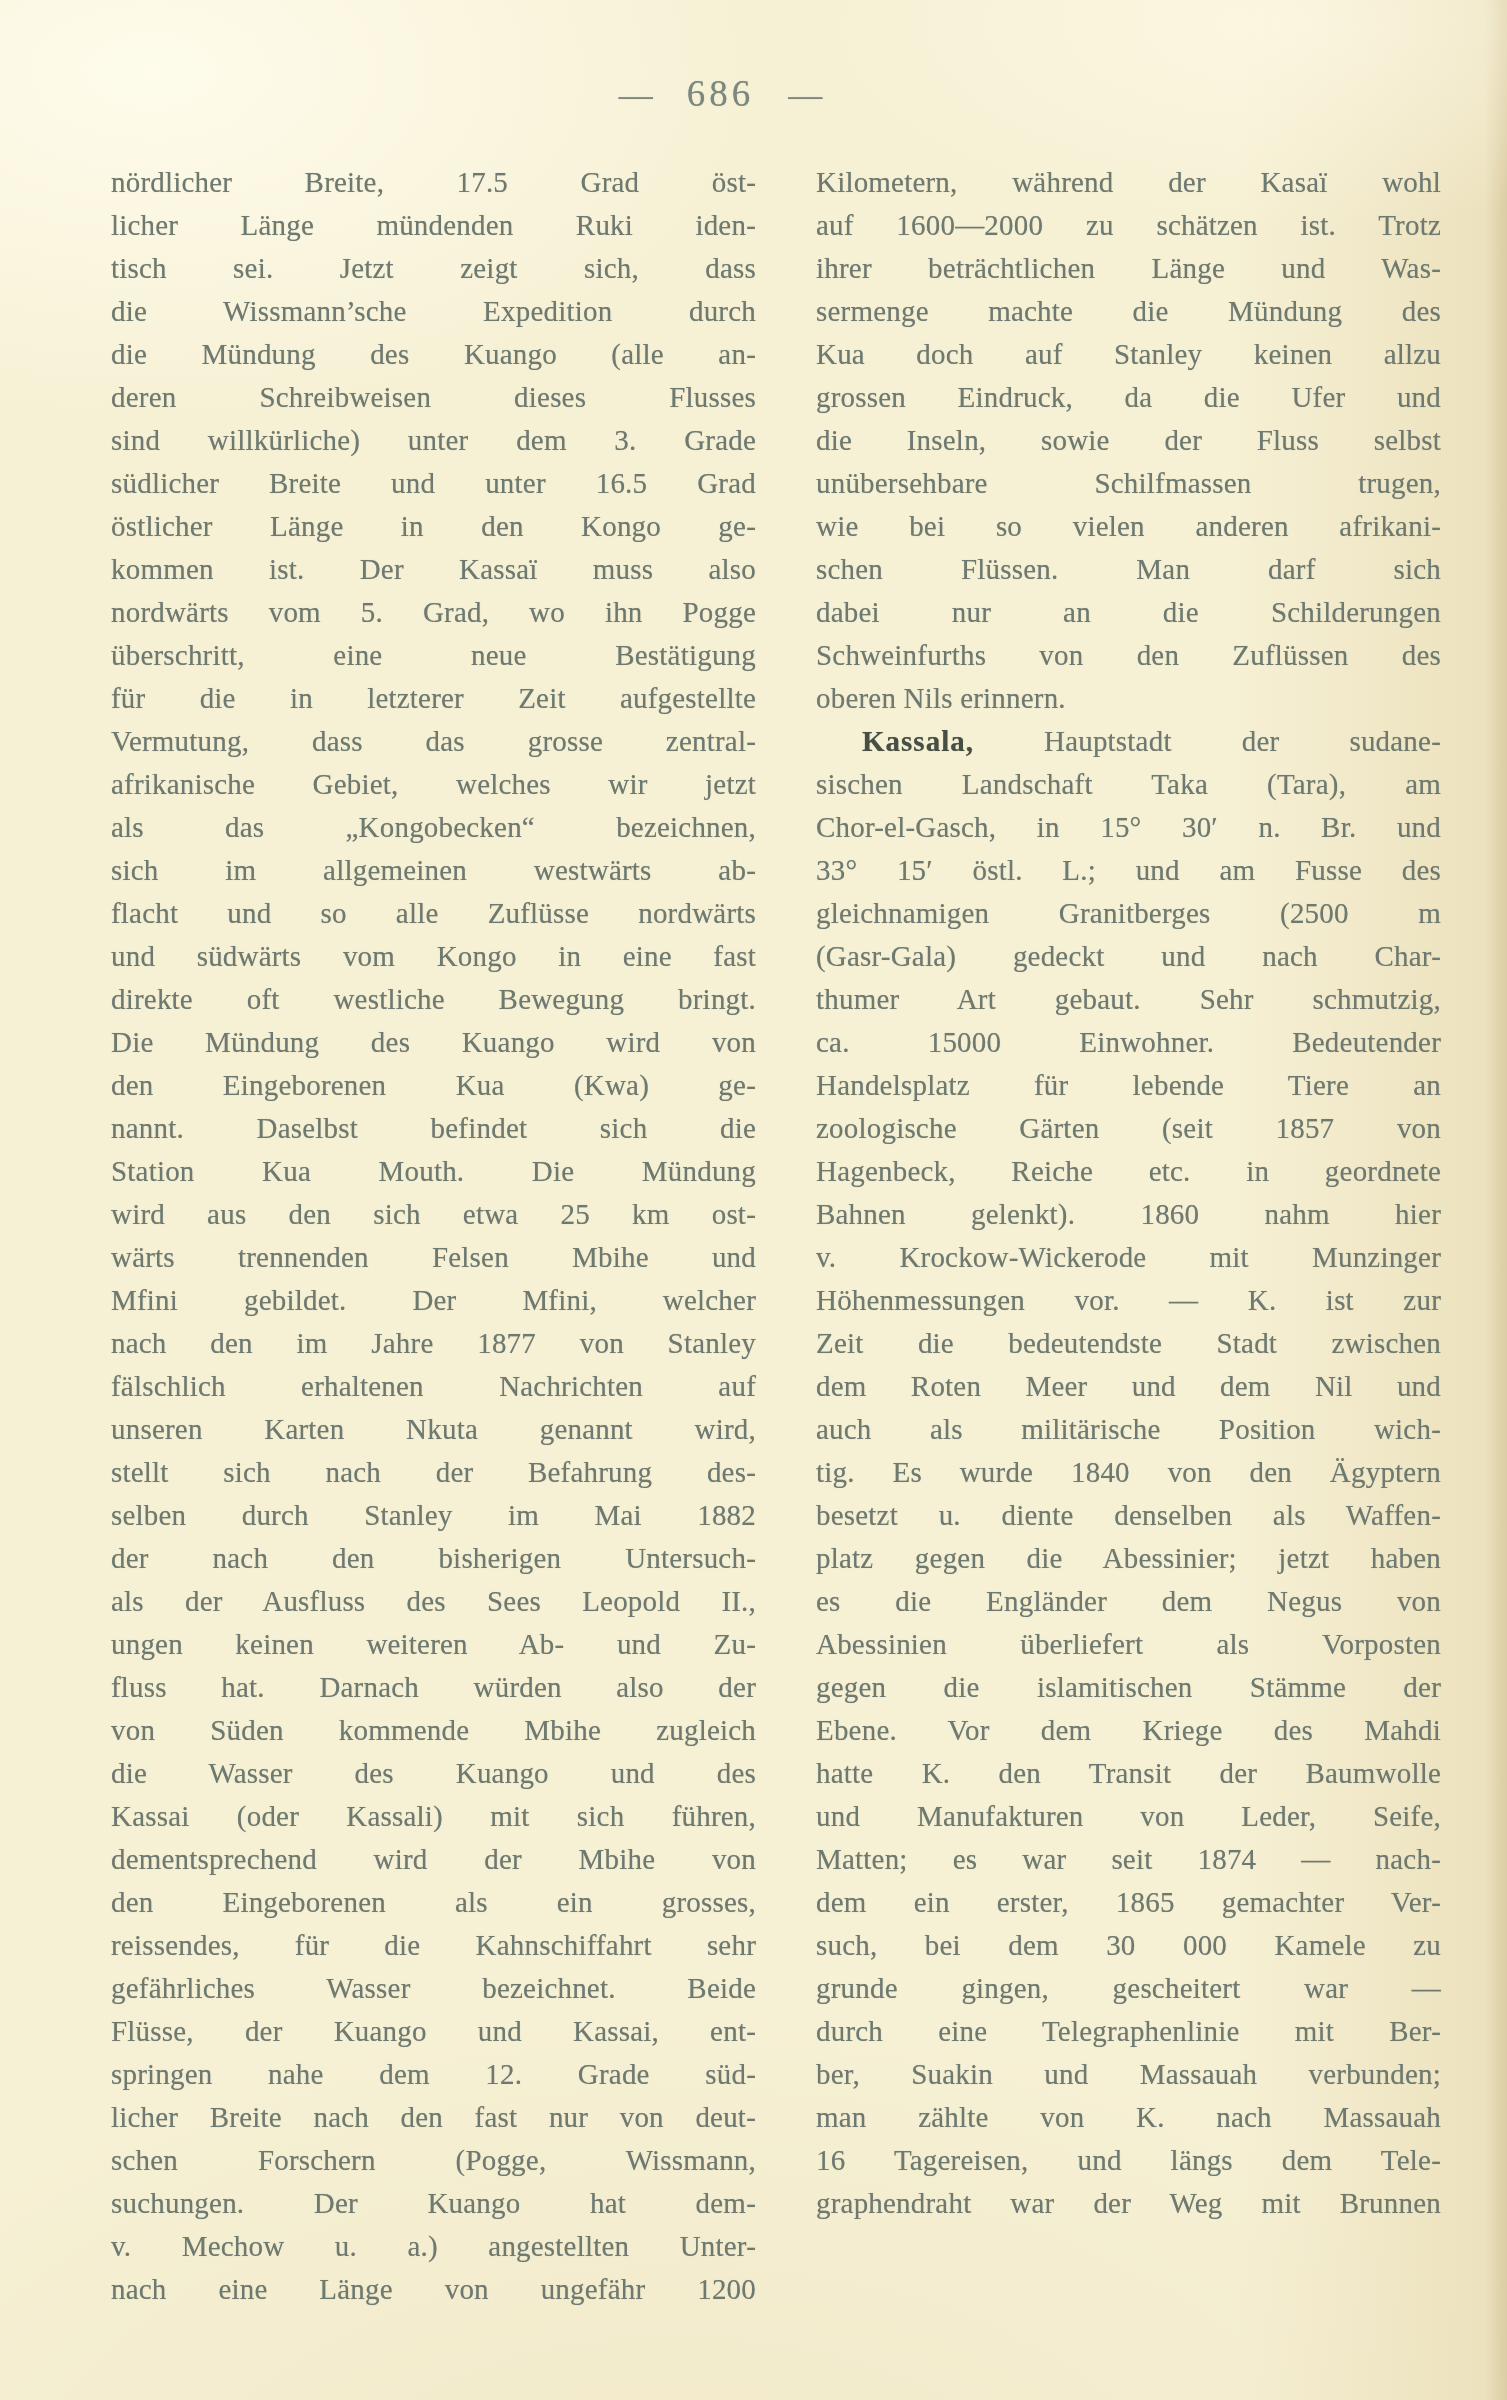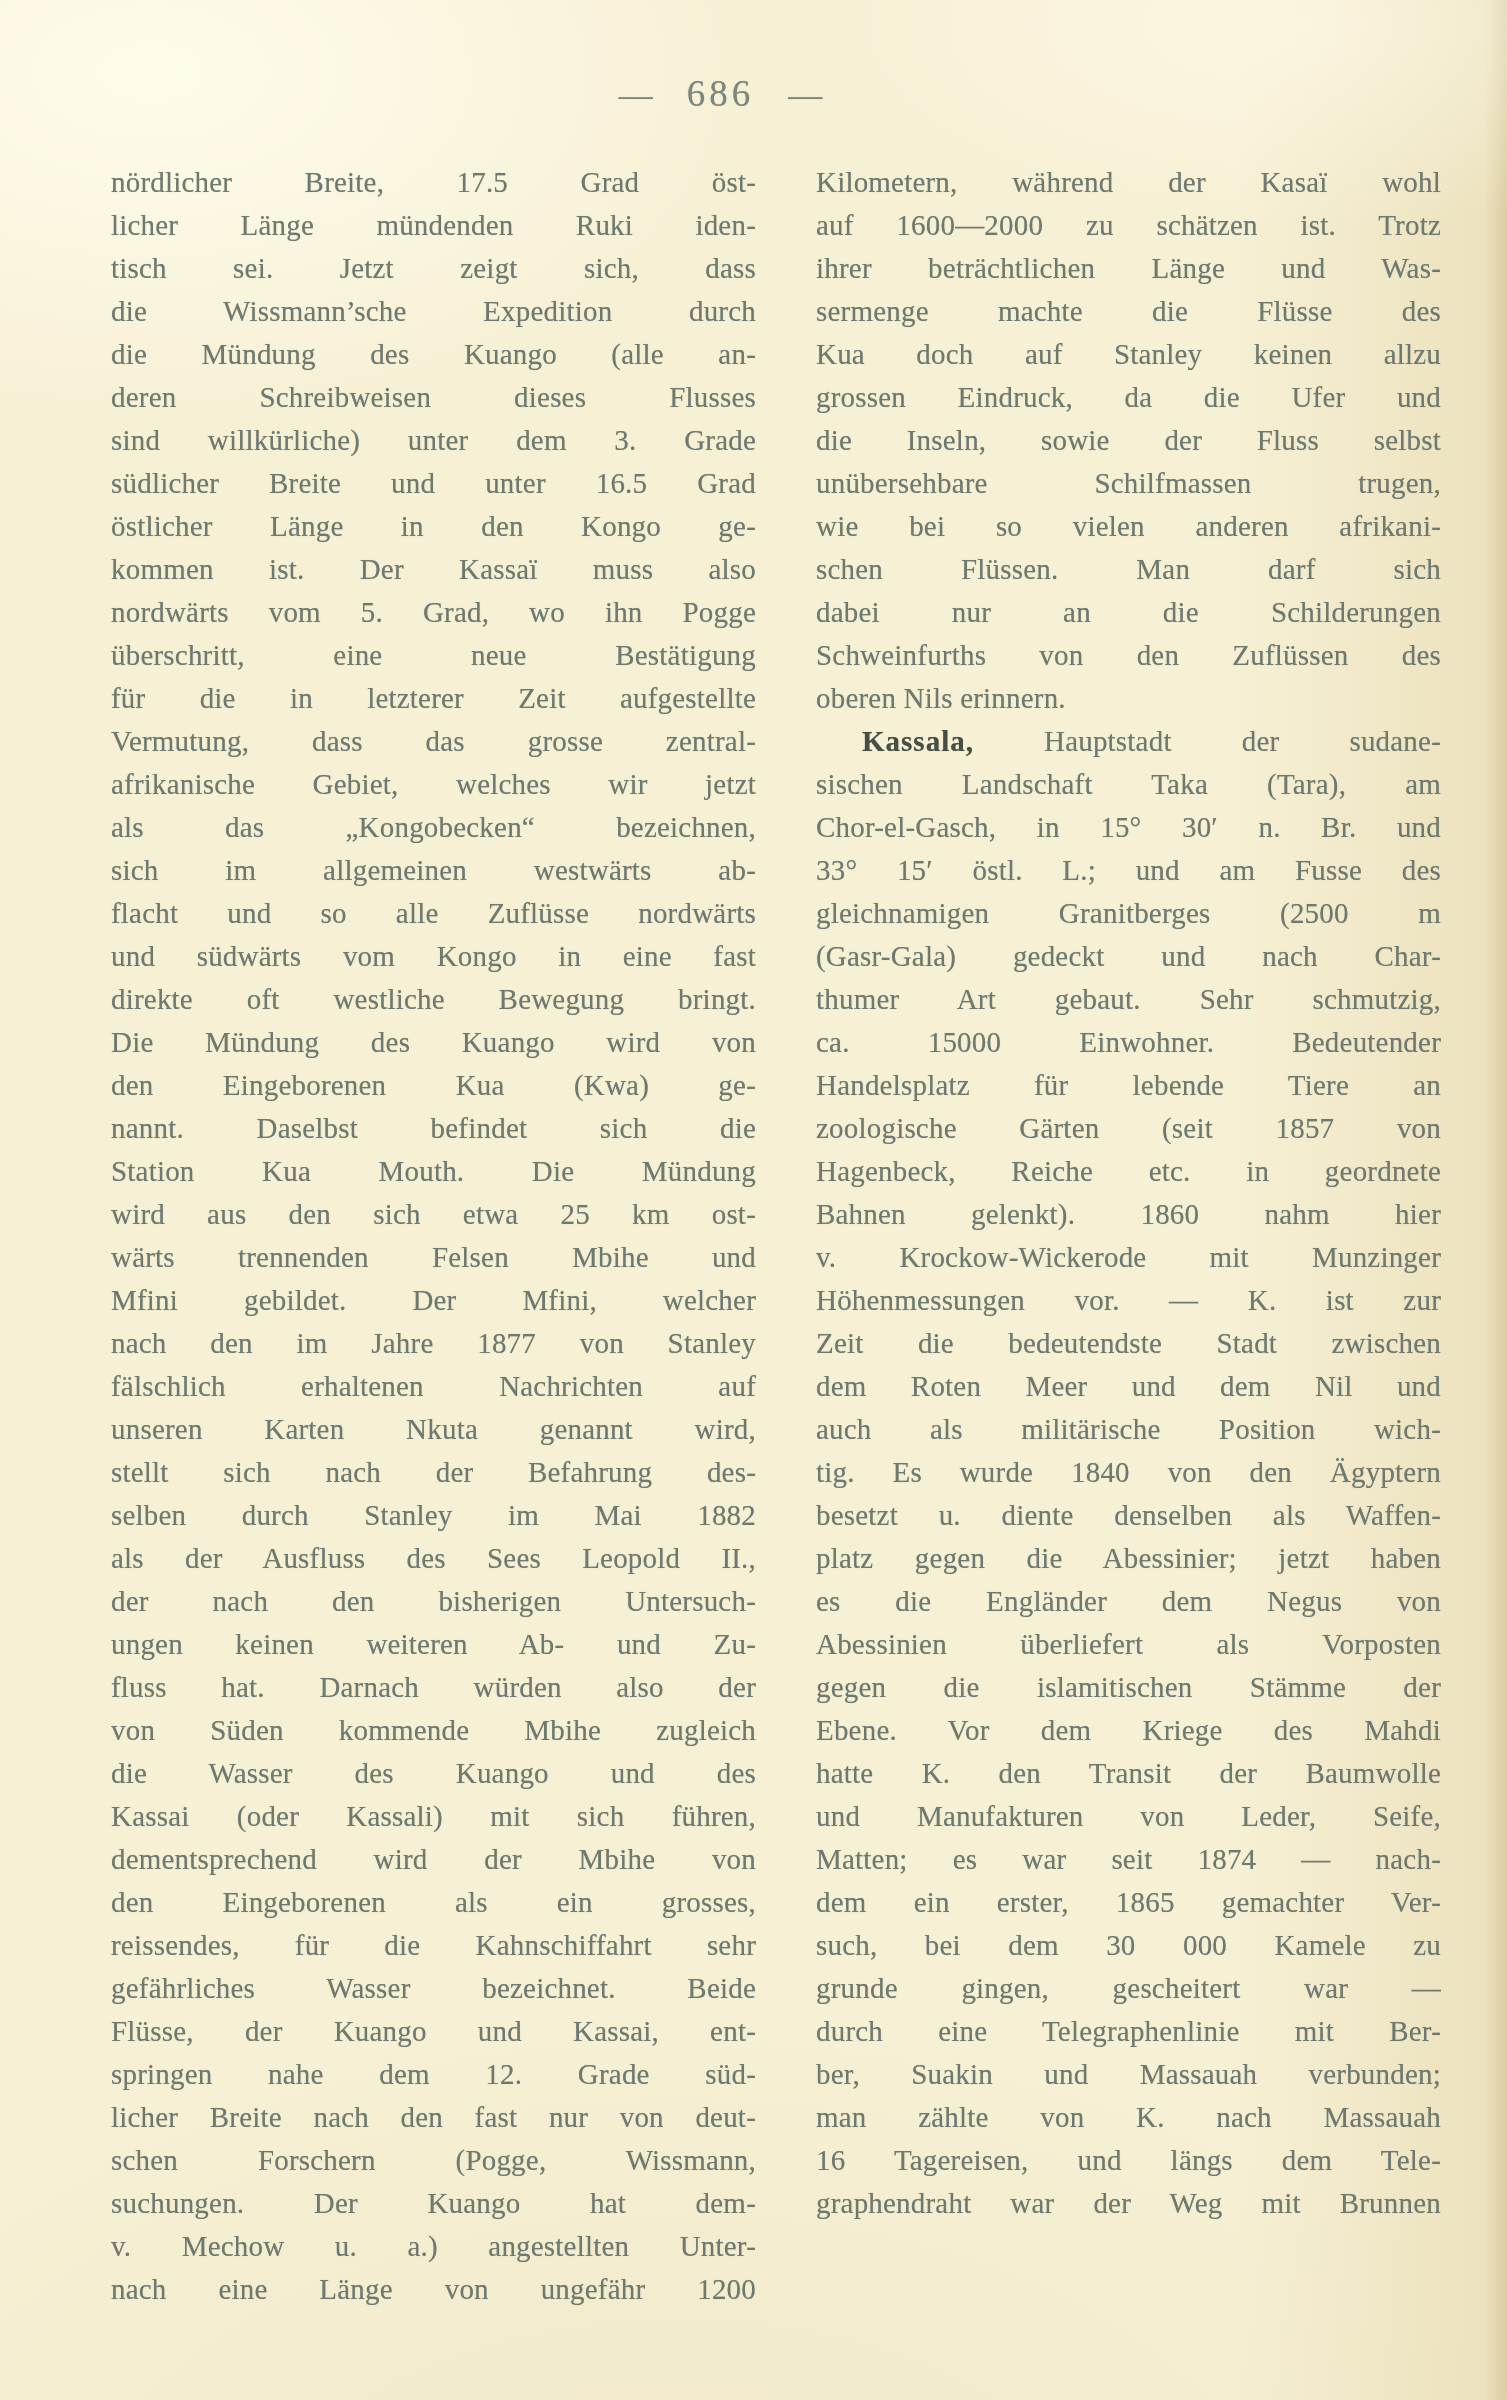--- a/index.html
+++ b/index.html
@@ -96,22 +96,22 @@
         <div class="line">nannt. Daselbst befindet sich die</div>
         <div class="line">Station Kua Mouth. Die Mündung</div>
         <div class="line">wird aus den sich etwa 25 km ost-</div>
         <div class="line">wärts trennenden Felsen Mbihe und</div>
         <div class="line">Mfini gebildet. Der Mfini, welcher</div>
         <div class="line">nach den im Jahre 1877 von Stanley</div>
         <div class="line">fälschlich erhaltenen Nachrichten auf</div>
         <div class="line">unseren Karten Nkuta genannt wird,</div>
         <div class="line">stellt sich nach der Befahrung des-</div>
         <div class="line">selben durch Stanley im Mai 1882</div>
+        <div class="line">der nach den bisherigen Untersuch-</div>
         <div class="line">als der Ausfluss des Sees Leopold II.,</div>
-        <div class="line">der nach den bisherigen Untersuch-</div>
         <div class="line">ungen keinen weiteren Ab- und Zu-</div>
         <div class="line">fluss hat. Darnach würden also der</div>
         <div class="line">von Süden kommende Mbihe zugleich</div>
         <div class="line">die Wasser des Kuango und des</div>
         <div class="line">Kassai (oder Kassali) mit sich führen,</div>
         <div class="line">dementsprechend wird der Mbihe von</div>
         <div class="line">den Eingeborenen als ein grosses,</div>
         <div class="line">reissendes, für die Kahnschiffahrt sehr</div>
         <div class="line">gefährliches Wasser bezeichnet. Beide</div>
         <div class="line">Flüsse, der Kuango und Kassai, ent-</div>
@@ -119,21 +119,21 @@
         <div class="line">licher Breite nach den fast nur von deut-</div>
         <div class="line">schen Forschern (Pogge, Wissmann,</div>
         <div class="line">suchungen. Der Kuango hat dem-</div>
         <div class="line">v. Mechow u. a.) angestellten Unter-</div>
         <div class="line">nach eine Länge von ungefähr 1200</div>
       </div>
     <div class="col" id="col-right">
         <div class="line">Kilometern, während der Kasaï wohl</div>
         <div class="line">auf 1600—2000 zu schätzen ist. Trotz</div>
         <div class="line">ihrer beträchtlichen Länge und Was-</div>
-        <div class="line">sermenge machte die Flüsse des</div>
+        <div class="line">sermenge machte die Mündung des</div>
         <div class="line">Kua doch auf Stanley keinen allzu</div>
         <div class="line">grossen Eindruck, da die Ufer und</div>
         <div class="line">die Inseln, sowie der Fluss selbst</div>
         <div class="line">unübersehbare Schilfmassen trugen,</div>
         <div class="line">wie bei so vielen anderen afrikani-</div>
         <div class="line">schen Flüssen. Man darf sich</div>
         <div class="line">dabei nur an die Schilderungen</div>
         <div class="line">Schweinfurths von den Zuflüssen des</div>
         <div class="line nj">oberen Nils erinnern.</div>
         <div class="line ind"><b>Kassala,</b> Hauptstadt der sudane-</div>

